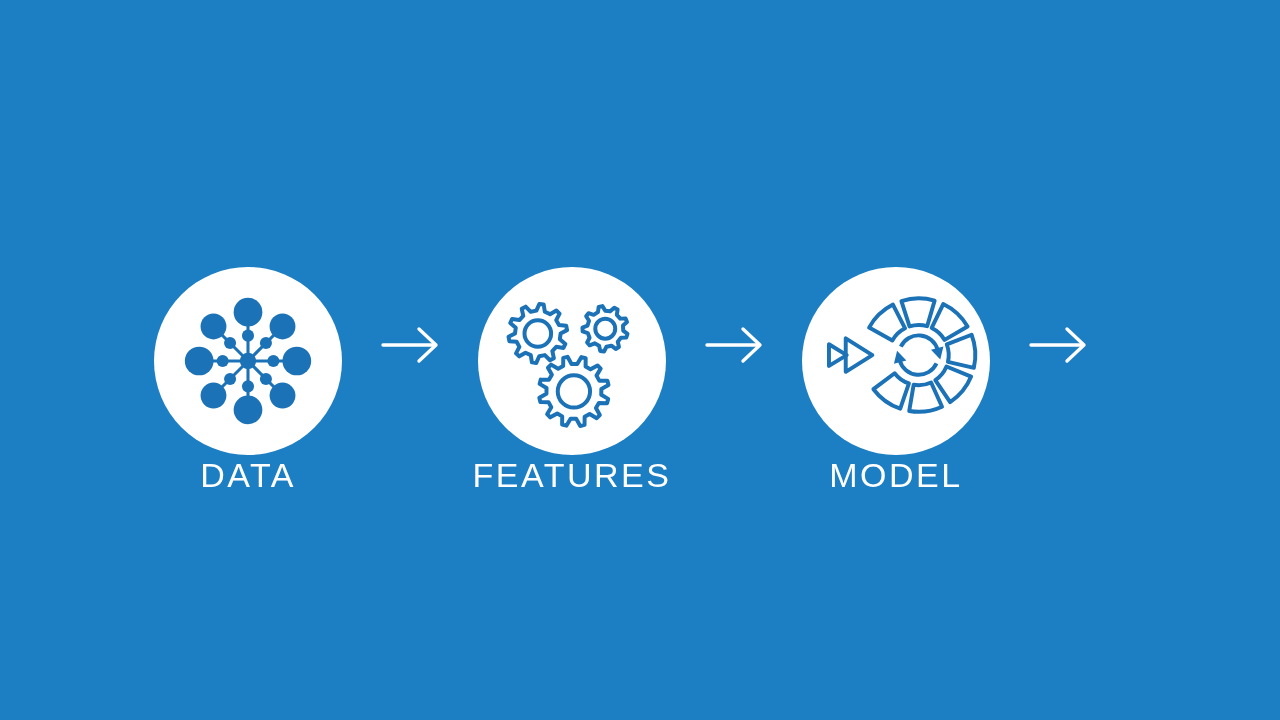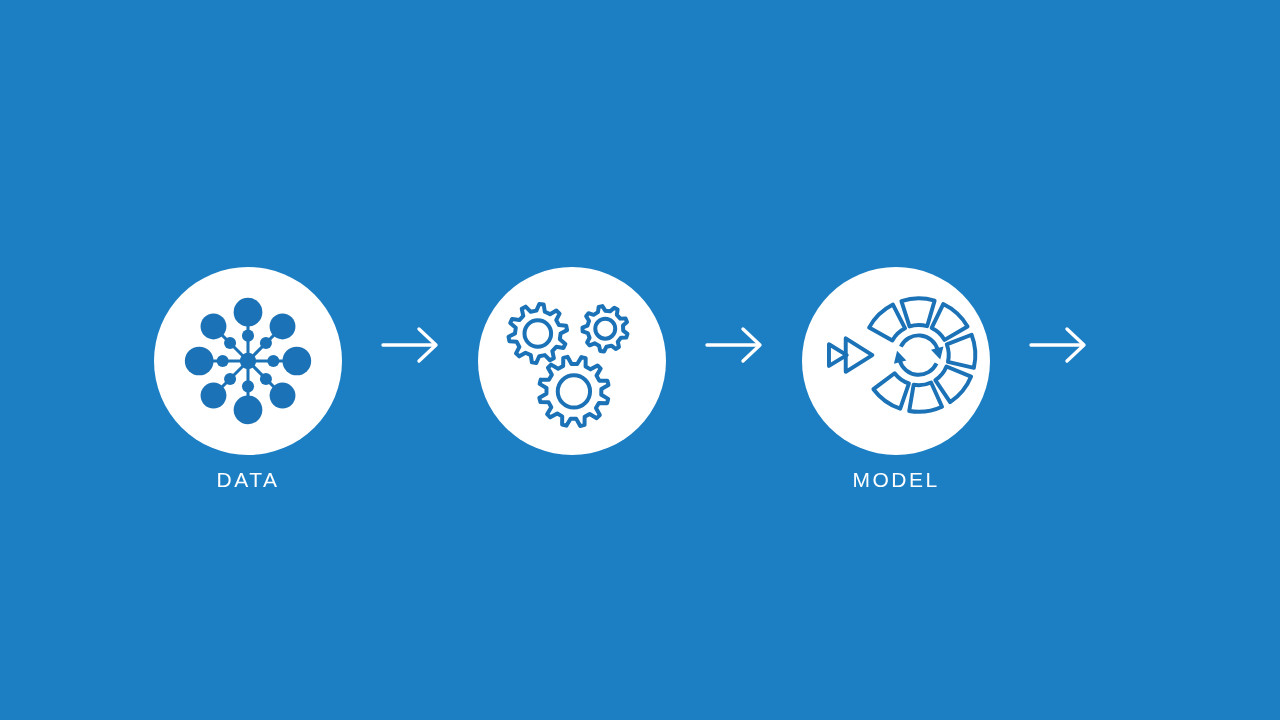--- a/index.html
+++ b/index.html
@@ -21,22 +21,22 @@
     position:absolute;top:267px;left:50%;transform:translateX(-50%);
     display:flex;align-items:flex-start;
   }
   .stage{width:188px;display:flex;flex-direction:column;align-items:center;}
   .circle{
     width:188px;height:188px;border-radius:50%;
     background:var(--circle);
     display:flex;align-items:center;justify-content:center;
   }
   .label{
-    margin-top:13px;color:var(--label);
-    font-size:21px;letter-spacing:2.5px;font-weight:400;
+    margin-top:1px;color:var(--label);
+    font-size:34px;letter-spacing:2.5px;font-weight:400;
     white-space:nowrap;
   }
   .arrow{margin:58px 39px 0;flex:none;}
   .arrow line,.arrow polyline{
     stroke:var(--arrow);stroke-width:3.4;fill:none;
     stroke-linecap:round;stroke-linejoin:round;
   }
   svg .s{stroke:var(--icon);fill:none;}
 </style>
 </head>
@@ -86,20 +86,21 @@
     <div class="circle">
       <svg class="icon" width="152" height="152" viewBox="0 0 160 160">
           <path d="M68.0 51.0L74.8 47.5L73.9 42.9L66.3 42.2L63.4 36.9L66.9 30.1L63.5 26.9L56.9 30.7L51.4 28.2L50.2 20.6L45.6 20.0L42.5 27.0L36.6 28.2L31.2 22.8L27.1 25.0L28.7 32.5L24.6 36.9L17.0 35.7L15.0 40.0L20.8 45.0L20.0 51.0L13.2 54.5L14.1 59.1L21.7 59.8L24.6 65.1L21.1 71.9L24.5 75.1L31.1 71.3L36.6 73.8L37.8 81.4L42.4 82.0L45.5 75.0L51.4 73.8L56.8 79.2L60.9 77.0L59.3 69.5L63.4 65.1L71.0 66.3L73.0 62.0L67.2 57.0Z" fill="none" stroke="#1B72B6" stroke-width="4.2" stroke-linejoin="round"></path>
           <circle cx="44" cy="51" r="14" fill="none" stroke="#1B72B6" stroke-width="4.2"></circle>
           <path d="M133.7 42.7L137.9 38.9L136.4 35.2L130.8 35.4L127.2 31.4L128.0 25.8L124.5 23.9L120.2 27.7L115.0 27.0L112.0 22.2L108.1 23.0L107.3 28.6L102.8 31.4L97.4 29.7L94.9 32.9L97.9 37.7L96.3 42.7L91.0 44.8L91.2 48.8L96.6 50.6L98.5 55.5L95.9 60.5L98.6 63.5L103.8 61.4L108.5 63.9L109.7 69.4L113.7 70.0L116.3 65.0L121.5 63.9L126.0 67.3L129.4 65.2L128.2 59.7L131.5 55.5L137.1 55.3L138.4 51.5L133.9 48.0Z" fill="none" stroke="#1B72B6" stroke-width="4.2" stroke-linejoin="round"></path>
           <circle cx="115" cy="46" r="10.5" fill="none" stroke="#1B72B6" stroke-width="4.2"></circle>
           <path d="M110.9 109.5L118.4 105.3L117.3 100.8L108.7 100.7L105.8 95.4L110.2 88.0L106.9 84.7L99.5 88.8L94.3 85.7L94.4 77.1L89.9 75.9L85.5 83.2L79.5 83.1L75.3 75.6L70.8 76.7L70.7 85.3L65.4 88.2L58.0 83.8L54.7 87.1L58.8 94.5L55.7 99.7L47.1 99.6L45.9 104.1L53.2 108.5L53.1 114.5L45.6 118.7L46.7 123.2L55.3 123.3L58.2 128.6L53.8 136.0L57.1 139.3L64.5 135.2L69.7 138.3L69.6 146.9L74.1 148.1L78.5 140.8L84.5 140.9L88.7 148.4L93.2 147.3L93.3 138.7L98.6 135.8L106.0 140.2L109.3 136.9L105.2 129.5L108.3 124.3L116.9 124.4L118.1 119.9L110.8 115.5Z" fill="none" stroke="#1B72B6" stroke-width="4.2" stroke-linejoin="round"></path>
           <circle cx="82" cy="112" r="17" fill="none" stroke="#1B72B6" stroke-width="4.2"></circle>
         </svg>
     </div>
+    <div class="label">FEATURES</div>
   </div>
 
   <svg class="arrow" width="58" height="40" viewBox="0 0 58 40">
     <line x1="2" y1="20" x2="53" y2="20"></line>
     <polyline points="38,4 55,20 38,36"></polyline>
   </svg>
 
   <div class="stage">
     <div class="circle">
       <svg class="icon" width="178" height="138" viewBox="0 0 180 140">

